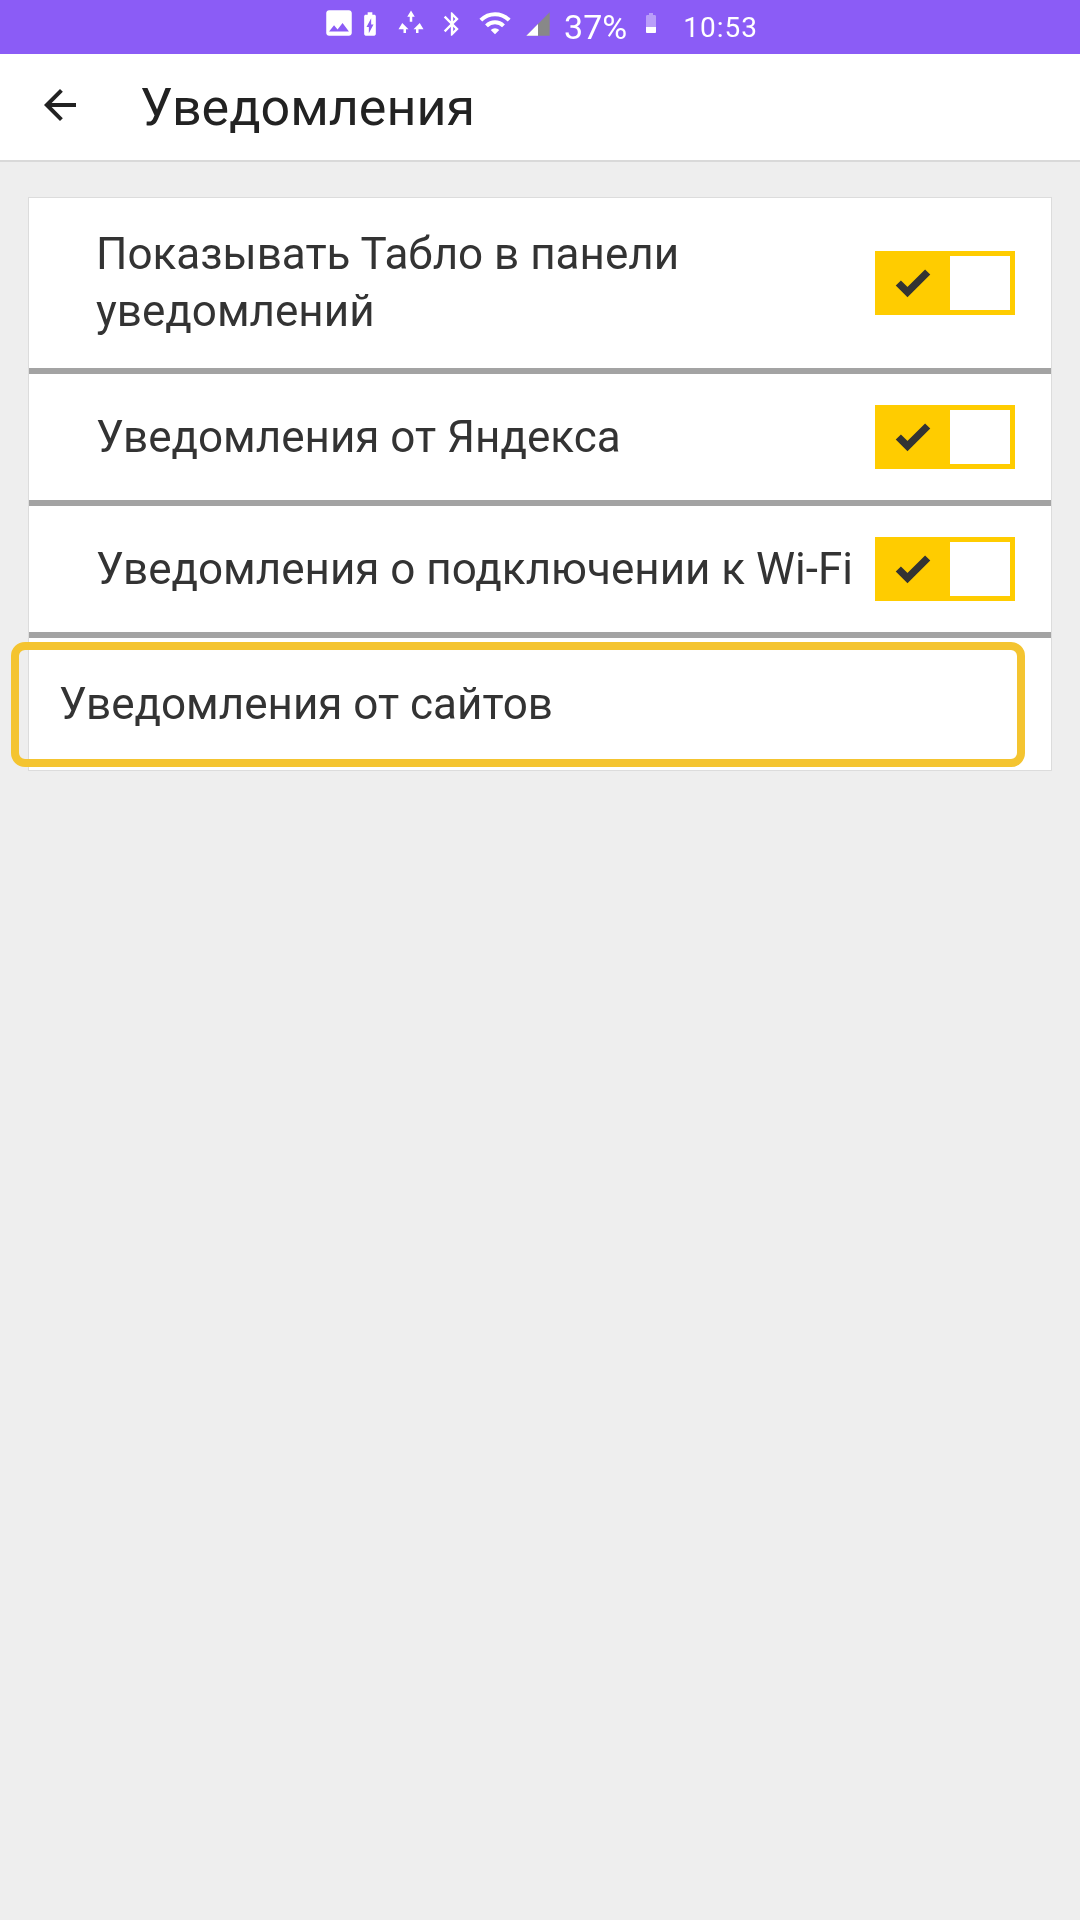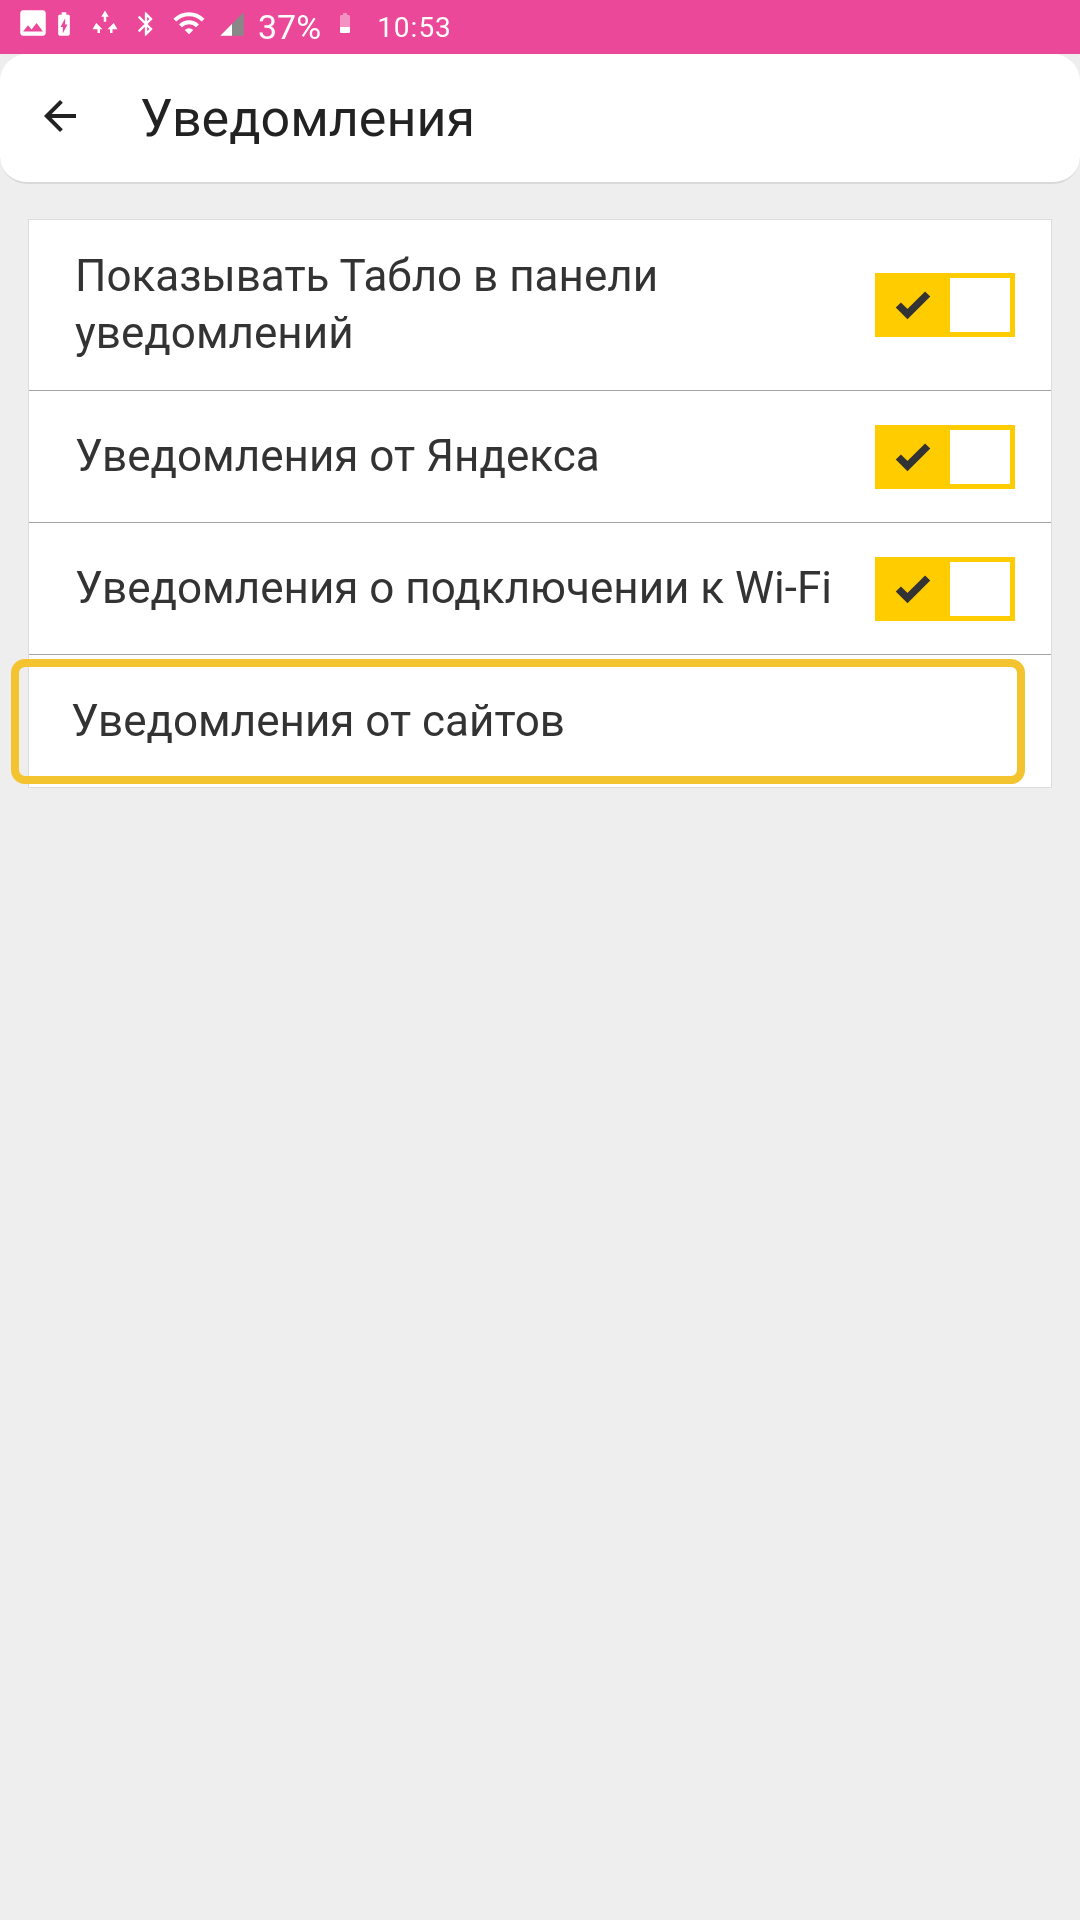--- a/index.html
+++ b/index.html
@@ -5,41 +5,40 @@
     * { margin: 0; padding: 0; box-sizing: border-box; }
     body {
       width: 1080px;
       height: 1920px;
       background: #eeeeee;
       font-family: Roboto, Arial, sans-serif;
       overflow: hidden;
     }
     .status-bar {
       height: 54px;
-      background: #ec4899;
+      background: #8b5cf6;
       color: #fff;
       display: flex;
       align-items: center;
-      justify-content: flex-start;
+      justify-content: center;
       padding: 0 16px;
       font-size: 32px;
     }
     .status-left { display: flex; align-items: center; gap: 10px; }
     .status-right { display: flex; align-items: center; gap: 12px; }
     .status-right svg { fill: #fff; }
     .status-time { font-size: 28px; letter-spacing: 1px; margin-left: 8px; }
     .status-pct { font-size: 34px; }
     .app-header {
-      height: 130px;
+      height: 108px;
       background: #fff;
       display: flex;
       align-items: center;
       padding: 0 30px;
       border-bottom: 2px solid #d9d9d9;
-      border-radius: 27px;
     }
     .back-btn {
       width: 60px; height: 60px;
       display: flex; align-items: center; justify-content: center;
       margin-right: 50px;
       cursor: pointer;
     }
     .header-title {
       font-size: 52px;
       color: #222;
@@ -48,22 +47,22 @@
     .content {
       padding: 35px 28px 0 28px;
     }
     .settings-card {
       background: #fff;
       border: 1px solid #dcdcdc;
     }
     .row {
       display: flex;
       align-items: center;
-      padding: 28px 36px 28px 46px;
-      border-bottom: 1px solid #a3a3a3;
+      padding: 28px 36px 28px 67px;
+      border-bottom: 6px solid #a3a3a3;
       min-height: 132px;
     }
     .row:last-child { border-bottom: none; }
     .row-label {
       flex: 1;
       font-size: 44px;
       line-height: 1.3;
       color: #333;
       padding-right: 20px;
     }
@@ -100,21 +99,21 @@
     }
     .highlight-wrap {
       border: 8px solid #f4c430;
       border-radius: 14px;
       margin: -6px -10px -6px -32px;
       padding: 0;
     }
     .highlight-row {
       display: flex;
       align-items: center;
-      padding: 26px 36px 26px 52px;
+      padding: 26px 36px 26px 40px;
       min-height: 108px;
     }
     .highlight-row .row-label { font-size: 44px; color: #333; }
   </style>
 </head>
 <body>
 
 <div class="status-bar">
   <div class="status-left">
     <span>

